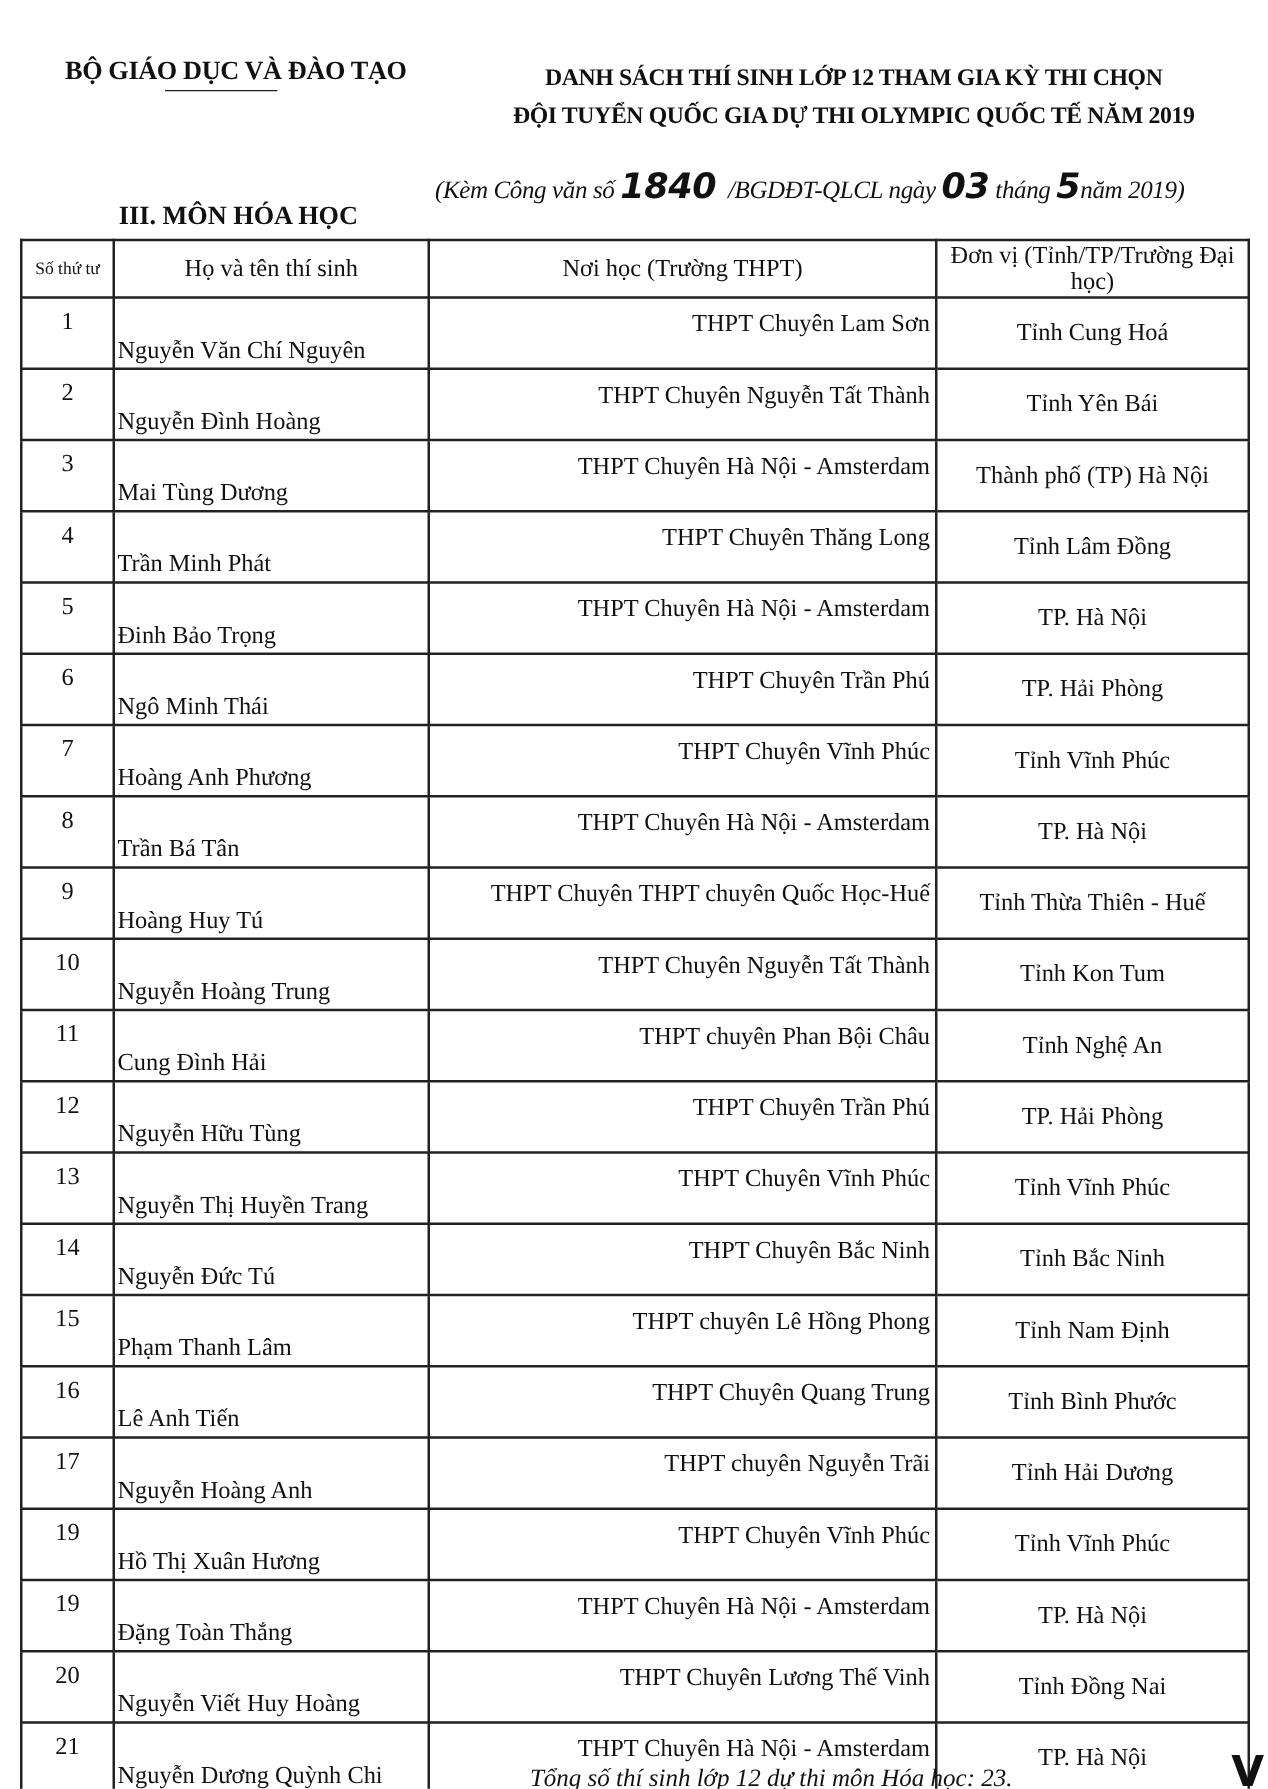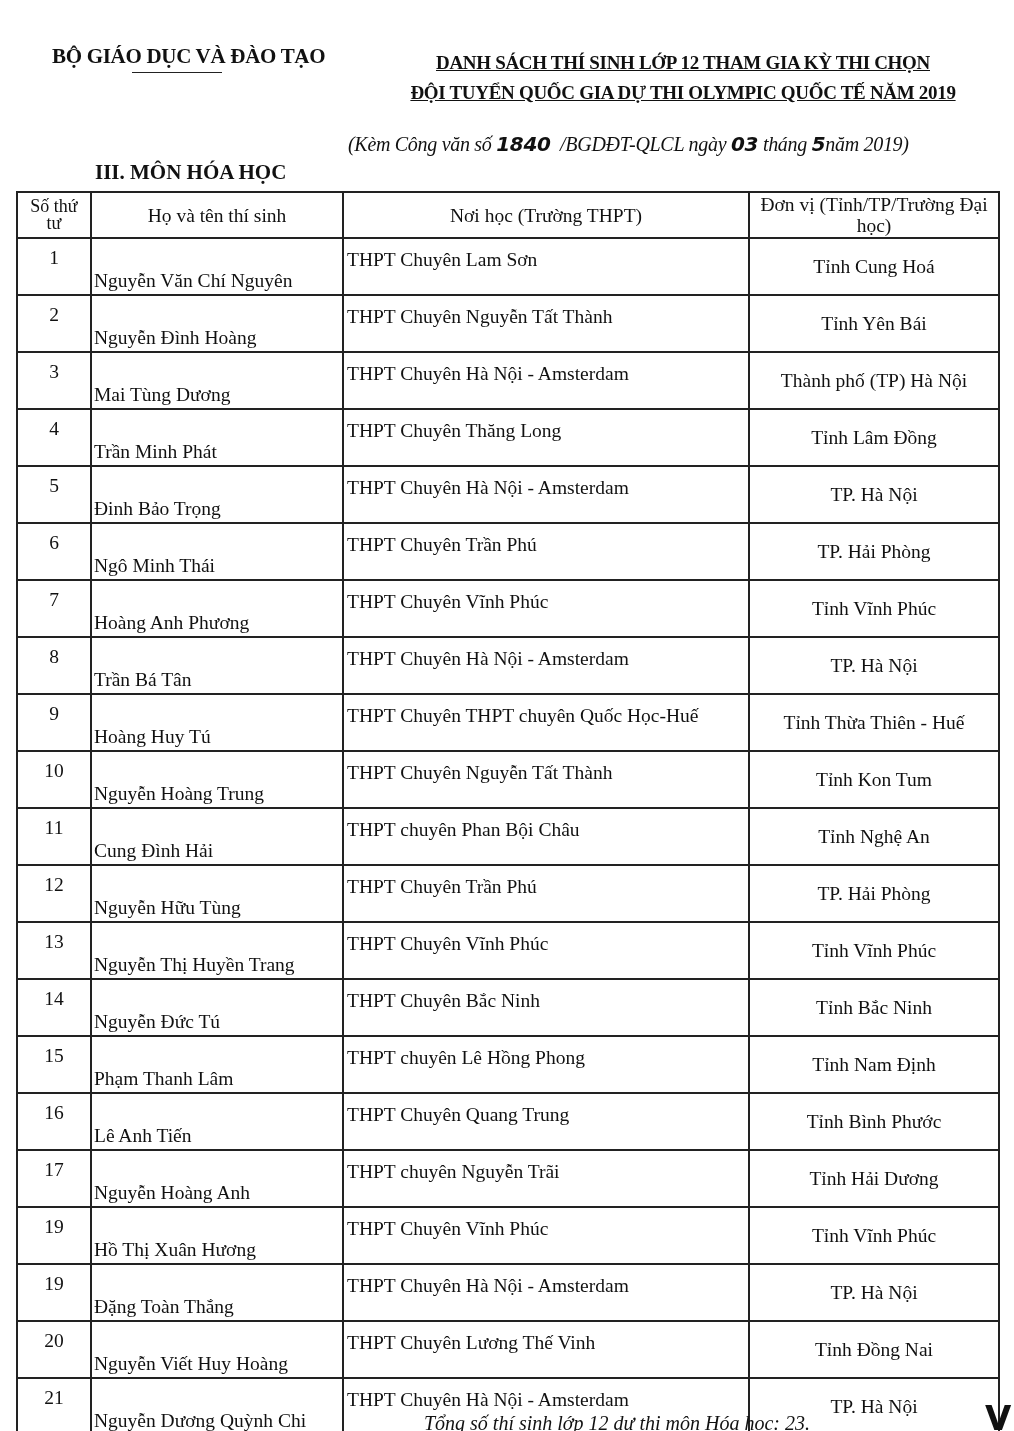--- a/index.html
+++ b/index.html
@@ -1,30 +1,30 @@
 <!DOCTYPE html>
 <html><head>
 <meta charset="utf-8">
 <style>
   html, body { margin:0; padding:0; background:#fff; }
   body { width:1014px; height:1431px; position:relative; overflow:hidden;
          font-family:"Liberation Serif","DejaVu Serif",serif; color:#111; }
   .hdr-left { position:absolute; left:32px; top:44px; font-weight:bold; font-size:21px; letter-spacing:-0.3px;margin-left:20px; }
   .hdr-left .ul { position:absolute; left:80px; top:28px; width:90px; border-top:1.5px solid #222; }
-  .hdr-right { position:absolute; left:388px; top:48px; width:590px; text-align:center; font-weight:bold; font-size:19px; line-height:30px; letter-spacing:-0.3px;text-decoration:underline; }
+  .hdr-right { position:absolute; left:388px; top:48px; width:590px; text-align:center; font-weight:bold; font-size:19px; line-height:30px; letter-spacing:-0.3px; }
   .ref { position:absolute; left:348px; top:132px; font-style:italic; font-size:20px; letter-spacing:-0.3px; white-space:nowrap; }
-  .ref .hw { font-weight:bold; font-size:20px; font-family:"DejaVu Sans",sans-serif; font-style:italic;text-align:center; }
+  .ref .hw { font-weight:bold; font-size:28px; font-family:"DejaVu Sans",sans-serif; font-style:italic;text-align:center; }
   .section { position:absolute; left:95px; top:160px; font-weight:bold; font-size:21px; }
   table { position:absolute; left:16px; top:191px; width:982px; border-collapse:collapse; table-layout:fixed; }
   td, th { border:2px solid #222; font-size:19.5px; padding:0 4px; font-weight:normal; }
   th { height:44px; line-height:21px; text-align:center; }
   td { height:45px; }
   td.num { text-align:center; vertical-align:top; padding-top:8px; }
   td.name { vertical-align:bottom; padding-bottom:2px; padding-left:2px; white-space:nowrap; overflow:hidden; }
-  td.school { vertical-align:top; padding-top:10px; padding-left:3px; white-space:nowrap; overflow:hidden; }
+  td.school { vertical-align:top; padding-top:10px; padding-left:3px; white-space:nowrap; overflow:hidden;text-align:right; }
   td.unit { text-align:center; vertical-align:middle; white-space:nowrap; overflow:hidden; }
   .footer { position:absolute; left:0; width:810px; top:1412px; text-align:right; font-style:italic; font-size:20px; }
   .sig { position:absolute; left:985px; top:1398px; font-size:34px; font-weight:bold; font-family:"DejaVu Sans",sans-serif; }
 </style>
 </head>
 <body>
 
 <div class="hdr-left">
   <span>BỘ GIÁO DỤC VÀ ĐÀO TẠO</span>
   <div class="ul"></div>
@@ -43,21 +43,21 @@
 
 <table>
   <colgroup>
     <col style="width:74px">
       <col style="width:252px">
       <col style="width:406px">
       <col style="width:250px">
   </colgroup>
   <thead>
     <tr>
-      <th style="font-size:18px;line-height:17px">Số thứ tư</th>
+      <th style="font-size:14px;line-height:17px">Số thứ tư</th>
       <th>Họ và tên thí sinh</th>
       <th>Nơi học (Trường THPT)</th>
       <th>Đơn vị (Tỉnh/TP/Trường Đại học)</th>
     </tr>
   </thead>
   <tbody id="tbody">
       <tr>
         <td class="num">1</td>
         <td class="name">Nguyễn Văn Chí Nguyên</td>
         <td class="school">THPT Chuyên Lam Sơn</td>

